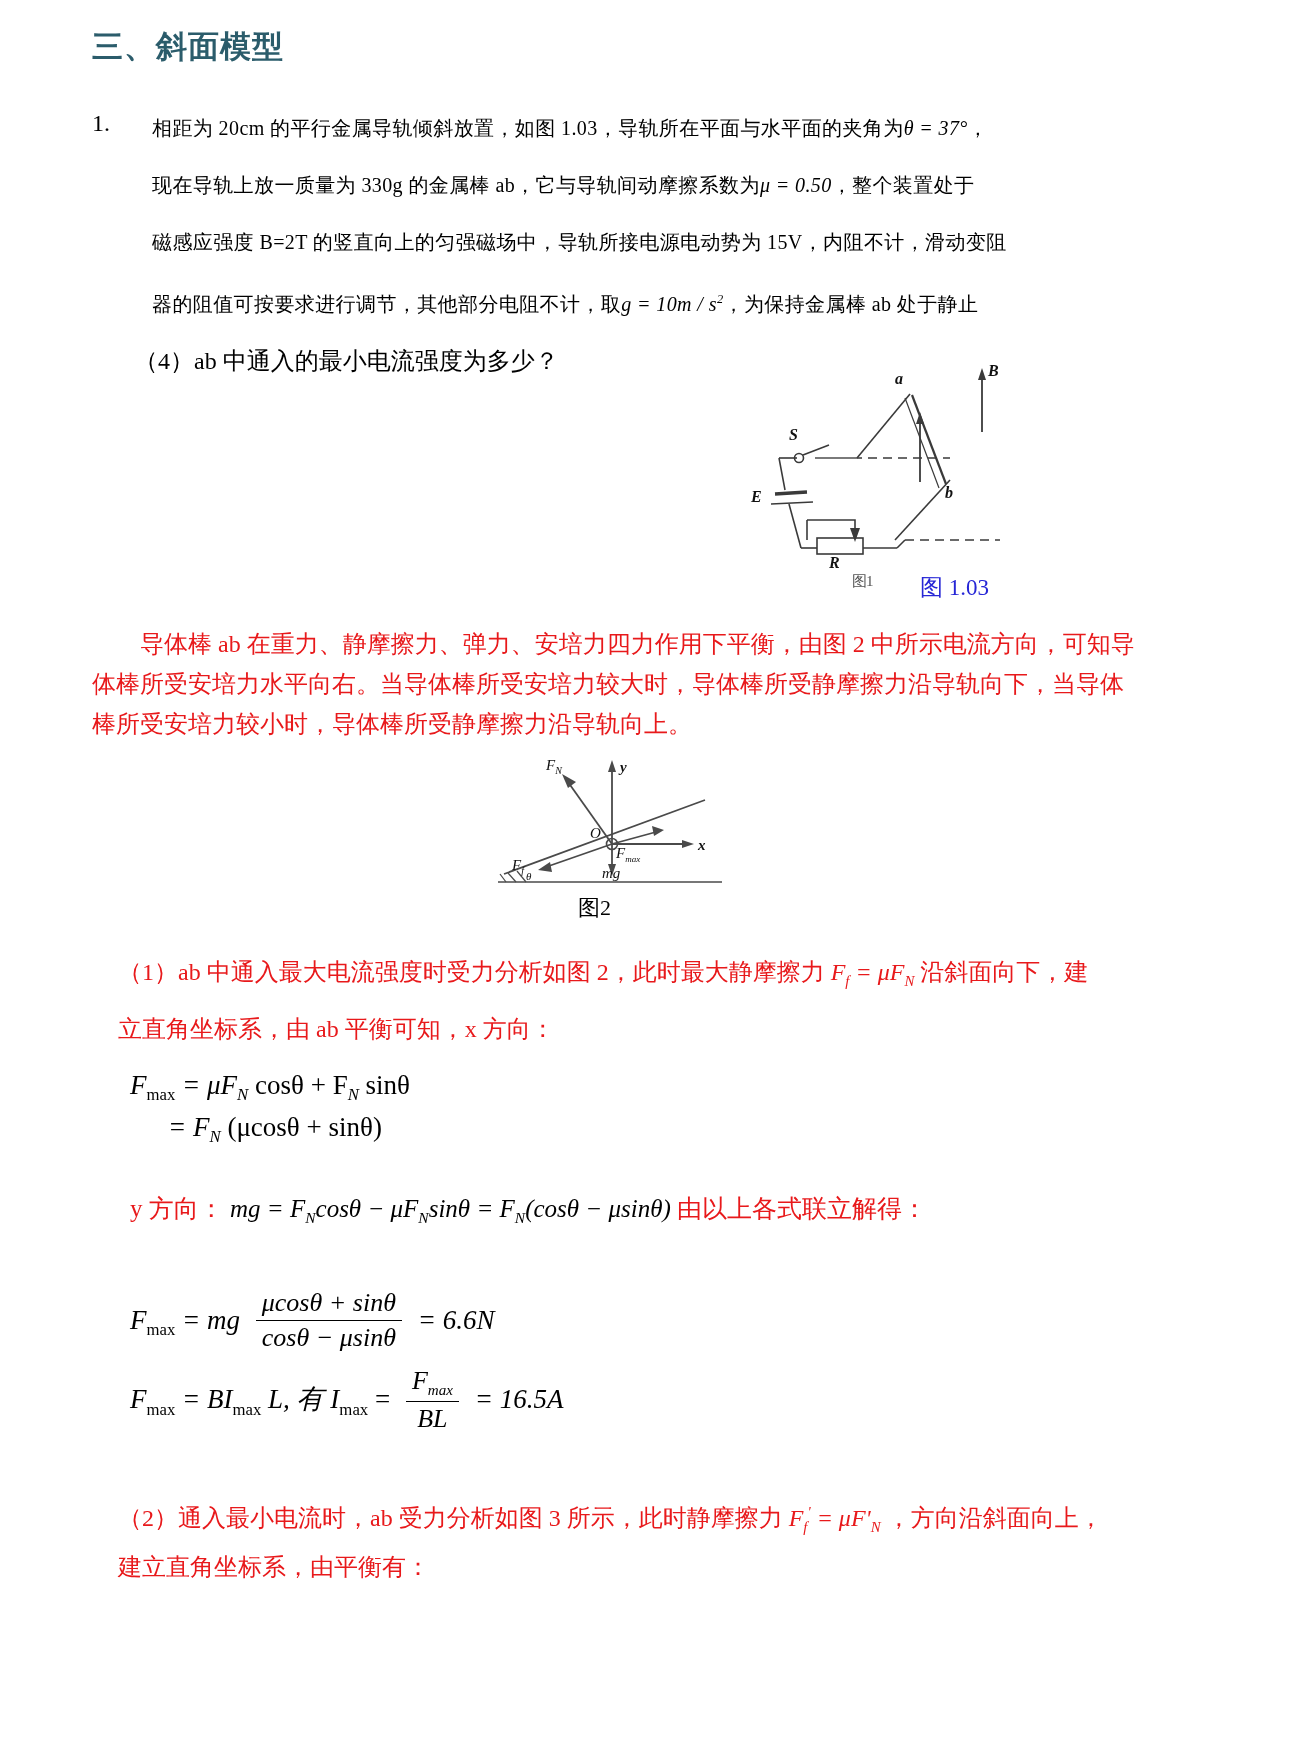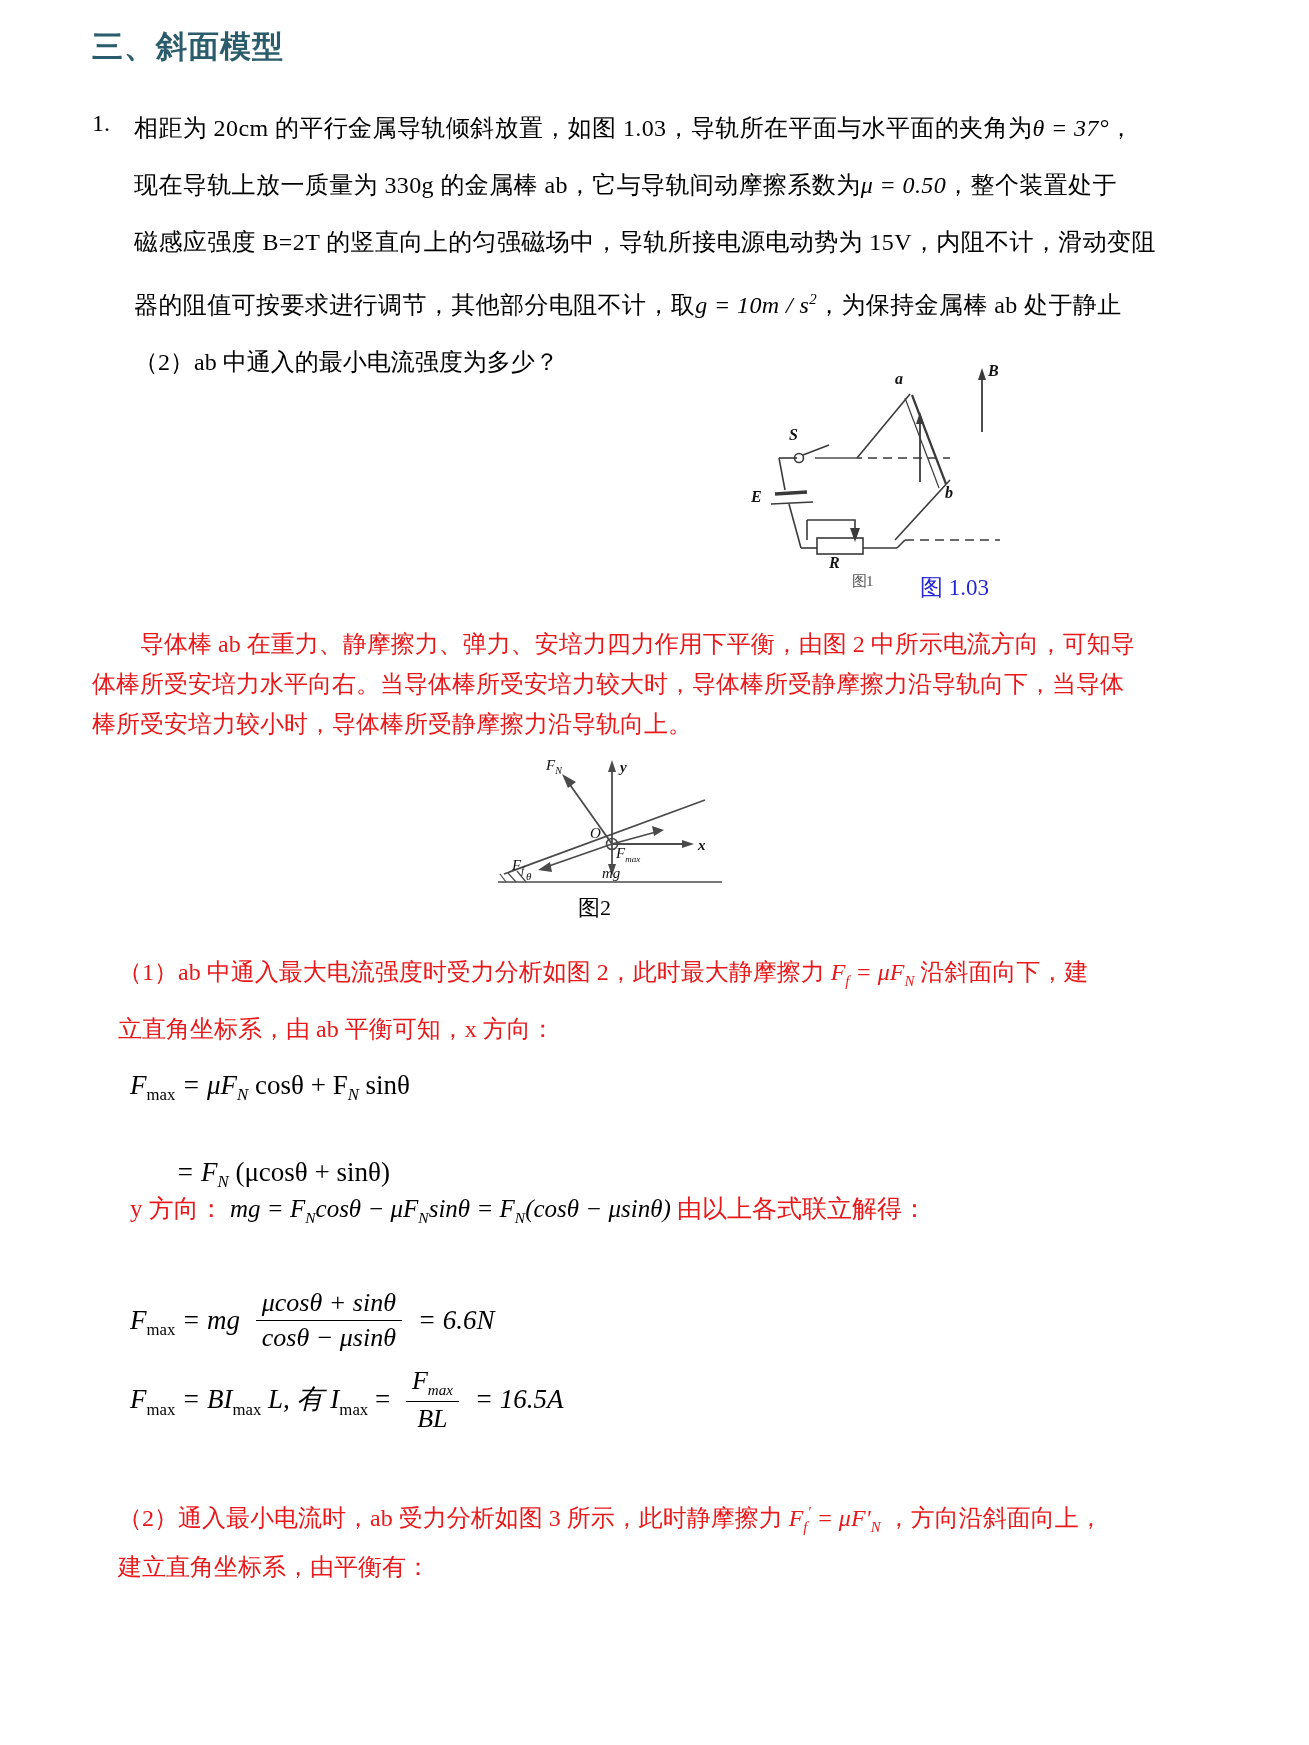--- a/index.html
+++ b/index.html
@@ -43,22 +43,22 @@
     width: 1120px;
   }
   .prob-num {
     position: absolute;
     left: 0px;
     top: 10px;
     font-size: 24px;
     font-family: "Liberation Serif", serif;
   }
   .prob-body {
-    margin-left: 42px;
-    font-size: 24px;
+    margin-left: 60px;
+    font-size: 20px;
     line-height: 57px;
     text-align: justify;
     letter-spacing: 0.4px;
   }
   .prob-body .ln {
     display: block;
     white-space: nowrap;
   }
   .sub-q {
     margin-left: 42px;
@@ -149,21 +149,21 @@
     border-bottom: 1.6px solid #000;
     font-size: 26px;
   }
   .frac .den {
     display: block;
     padding: 2px 6px 0 6px;
     font-size: 26px;
   }
 
   #eq1a { left: 130px; top: 1070px; }
-  #eq1b { left: 176px; top: 1112px; margin-top: 45px; }
+  #eq1b { left: 168px; top: 1112px; }
   #eq-y  { left: 130px; top: 1192px; font-size: 25px; color:#e8191b; }
   #eq2  { left: 130px; top: 1290px; }
   #eq3  { left: 130px; top: 1368px; }
 
   
   #step2-text { top: 1492px; left: 118px; width: 1100px; line-height: 40px; }
 
   svg { display: block; }
 </style>
 </head>
@@ -182,21 +182,21 @@
       <span class="ln">
         <span>现在导轨上放一质量为 330g 的金属棒 ab，它与导轨间动摩擦系数为</span><span class="mathi">μ = 0.50</span><span>，整个装置处于</span>
       </span>
       <span class="ln">
         <span>磁感应强度 B=2T 的竖直向上的匀强磁场中，导轨所接电源电动势为 15V，内阻不计，滑动变阻</span>
       </span>
       <span class="ln">
         <span>器的阻值可按要求进行调节，其他部分电阻不计，取</span><span class="mathi">g = 10m / s</span><span class="sup mathi">2</span><span>，为保持金属棒 ab 处于静止</span>
       </span>
     </div>
-    <div class="sub-q">（2）ab 中通入的最小电流强度为多少？</div>
+    <div class="sub-q">（4）ab 中通入的最小电流强度为多少？</div>
   </div>
 
   <div class="fig103-wrap">
     <svg width="265" height="245" viewBox="0 0 265 245">
       <g stroke="#3a3a3a" fill="none" stroke-width="1.6">
 
         <line x1="108" y1="96" x2="205" y2="96" stroke-dasharray="9,6" stroke-width="1.7"></line>
         <line x1="160" y1="178" x2="255" y2="178" stroke-dasharray="9,6" stroke-width="1.7"></line>
 
         <line x1="70" y1="96" x2="112" y2="96" stroke="#7a7a7a" stroke-width="2"></line>

